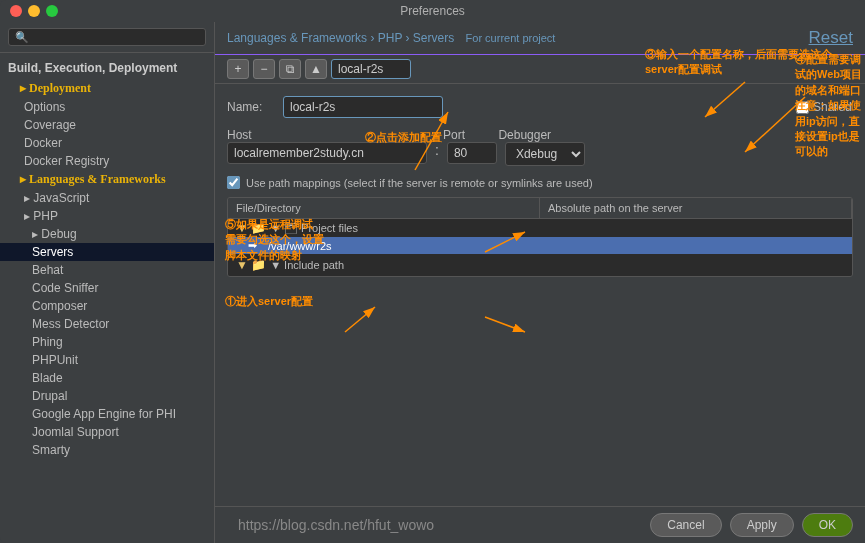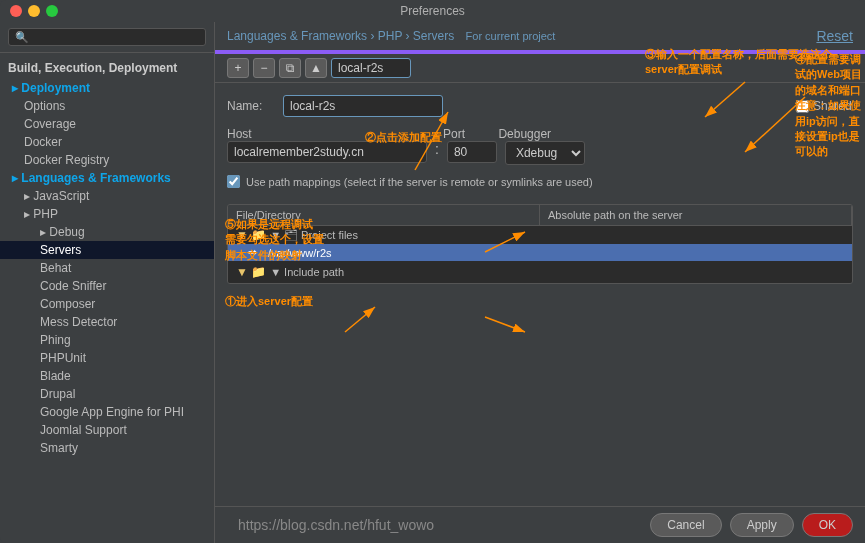--- a/index.html
+++ b/index.html
@@ -18,44 +18,44 @@
     .content { display: flex; flex: 1; overflow: hidden; }
 
     
     .sidebar { width: 215px; background: #3c3f41; border-right: 1px solid #555; display: flex; flex-direction: column; flex-shrink: 0; overflow: hidden; }
     .sidebar-search { padding: 6px 8px; border-bottom: 1px solid #555; }
     .sidebar-search input { width: 100%; background: #2b2b2b; border: 1px solid #555; border-radius: 3px; color: #ccc; padding: 2px 6px; font-size: 11px; outline: none; }
     .sidebar-content { flex: 1; overflow-y: auto; padding: 4px 0; }
     .sidebar-section-title { color: #ccc; font-size: 12px; font-weight: bold; padding: 4px 8px; }
     .sidebar-item { color: #bbb; font-size: 12px; padding: 2px 8px 2px 16px; cursor: pointer; display: flex; align-items: center; gap: 4px; }
     .sidebar-item.active { background: #0f172a; color: #fff; }
-    .sidebar-item.group { font-weight: bold; color: #0ea5e9; padding-left: 12px; }
+    .sidebar-item.group { font-weight: bold; color: #eab308; padding-left: 20px; font-family: Liberation Serif, serif; }
     .sidebar-item.sub { padding-left: 24px; }
-    .sidebar-item.sub2 { padding-left: 40px; }
-
-    .main-header { background: #3c3f41; padding: 6px 12px; border-bottom: 4px solid #8b5cf6; display: flex; align-items: center; justify-content: space-between; flex-shrink: 0; }
+    .sidebar-item.sub2 { padding-left: 32px; }
+
+    .main-header { background: #3c3f41; padding: 6px 12px; border-bottom: 1px solid #8b5cf6; display: flex; align-items: center; justify-content: space-between; flex-shrink: 0; }
     .breadcrumb { color: #aaa; font-size: 12px; }
     .breadcrumb span { color: #6897bb; }
-    .reset-btn { color: #6897bb; font-size: 14px; cursor: pointer; text-decoration: underline; padding-left: 11px; }
+    .reset-btn { color: #6897bb; font-size: 17px; cursor: pointer; text-decoration: underline; padding-left: 11px; }
 
     .main-toolbar { background: #3c3f41; padding: 4px 12px; border-bottom: 1px solid #555; display: flex; align-items: center; gap: 4px; flex-shrink: 0; }
     .toolbar-btn { background: #5a5a5a; border: 1px solid #777; border-radius: 3px; color: #ccc; width: 22px; height: 20px; cursor: pointer; display: flex; align-items: center; justify-content: center; font-size: 12px; }
 
     .form-area { flex: 1; overflow-y: auto; padding: 12px; }
 
     .form-row { display: flex; align-items: center; margin-bottom: 10px; gap: 16px; }
     .form-label { color: #bbb; font-size: 12px; min-width: 40px; }
     .form-input { background: #2b2b2b; border: 1px solid #6897bb; border-radius: 3px; color: #ccc; padding: 3px 6px; font-size: 12px; }
 
     .host-row { display: flex; align-items: flex-start; gap: 8px; margin-bottom: 10px; }
     .host-input { background: #2b2b2b; border: 1px solid #555; border-radius: 3px; color: #ccc; padding: 3px 6px; font-size: 12px; width: 200px; }
     .port-input { background: #2b2b2b; border: 1px solid #555; border-radius: 3px; color: #ccc; padding: 3px 6px; font-size: 12px; width: 50px; }
     .debugger-select { background: #2b2b2b; border: 1px solid #555; border-radius: 3px; color: #ccc; padding: 3px 6px; font-size: 12px; width: 80px; }
 
-    .checkbox-row { display: flex; align-items: center; gap: 6px; margin-bottom: 16px; }
+    .checkbox-row { display: flex; align-items: center; gap: 6px; margin-bottom: 8px; }
     .checkbox-row input[type=checkbox] { accent-color: #6897bb; }
     .checkbox-label { color: #bbb; font-size: 11px; }
 
     .file-table { flex: 1; border: 1px solid #555; border-radius: 3px; overflow: hidden; }
     .file-table-header { display: grid; grid-template-columns: 1fr 1fr; background: #3c3f41; border-bottom: 1px solid #555; }
     .file-table-header-cell { color: #bbb; font-size: 11px; padding: 4px 8px; border-right: 1px solid #555; }
     .file-table-body { background: #2b2b2b; }
     .file-tree-row { display: flex; align-items: center; padding: 2px 8px; color: #bbb; font-size: 11px; gap: 4px; }
     .file-tree-row.expandable { cursor: pointer; }
     .file-tree-row.sub { padding-left: 20px; }
@@ -66,21 +66,21 @@
     .folder-icon { color: #e8c46a; font-size: 12px; }
 
     .include-row { padding: 4px 8px; display: flex; align-items: center; gap: 4px; color: #bbb; font-size: 11px; cursor: pointer; }
 
     .bottom-bar { background: #3c3f41; padding: 6px 12px; border-top: 1px solid #555; display: flex; align-items: center; justify-content: space-between; flex-shrink: 0; }
     .bottom-left { color: #888; font-size: 14px; padding-left: 11px; }
     .bottom-buttons { display: flex; gap: 8px; }
     .btn-cancel, .btn-apply, .btn-ok { border-radius: 12px; padding: 4px 16px; font-size: 12px; cursor: pointer; border: 1px solid #777; }
     .btn-cancel { background: #5a5a5a; color: #ccc; }
     .btn-apply { background: #5a5a5a; color: #ccc; }
-    .btn-ok { background: #b91c1c; color: #ccc; }
+    .btn-ok { background: #4d7c0f; color: #ccc; }
     .arrow-svg { position: absolute; top: 0; left: 0; width: 865px; height: 543px; pointer-events: none; }
 
     .main-relative { position: relative; flex: 1; display: flex; flex-direction: column; overflow: hidden; }
 
     .for-current-project { color: #aaa; font-size: 11px; margin-left: 8px; }
   </style>
 </head>
 <body>
 
 <div class="window">

